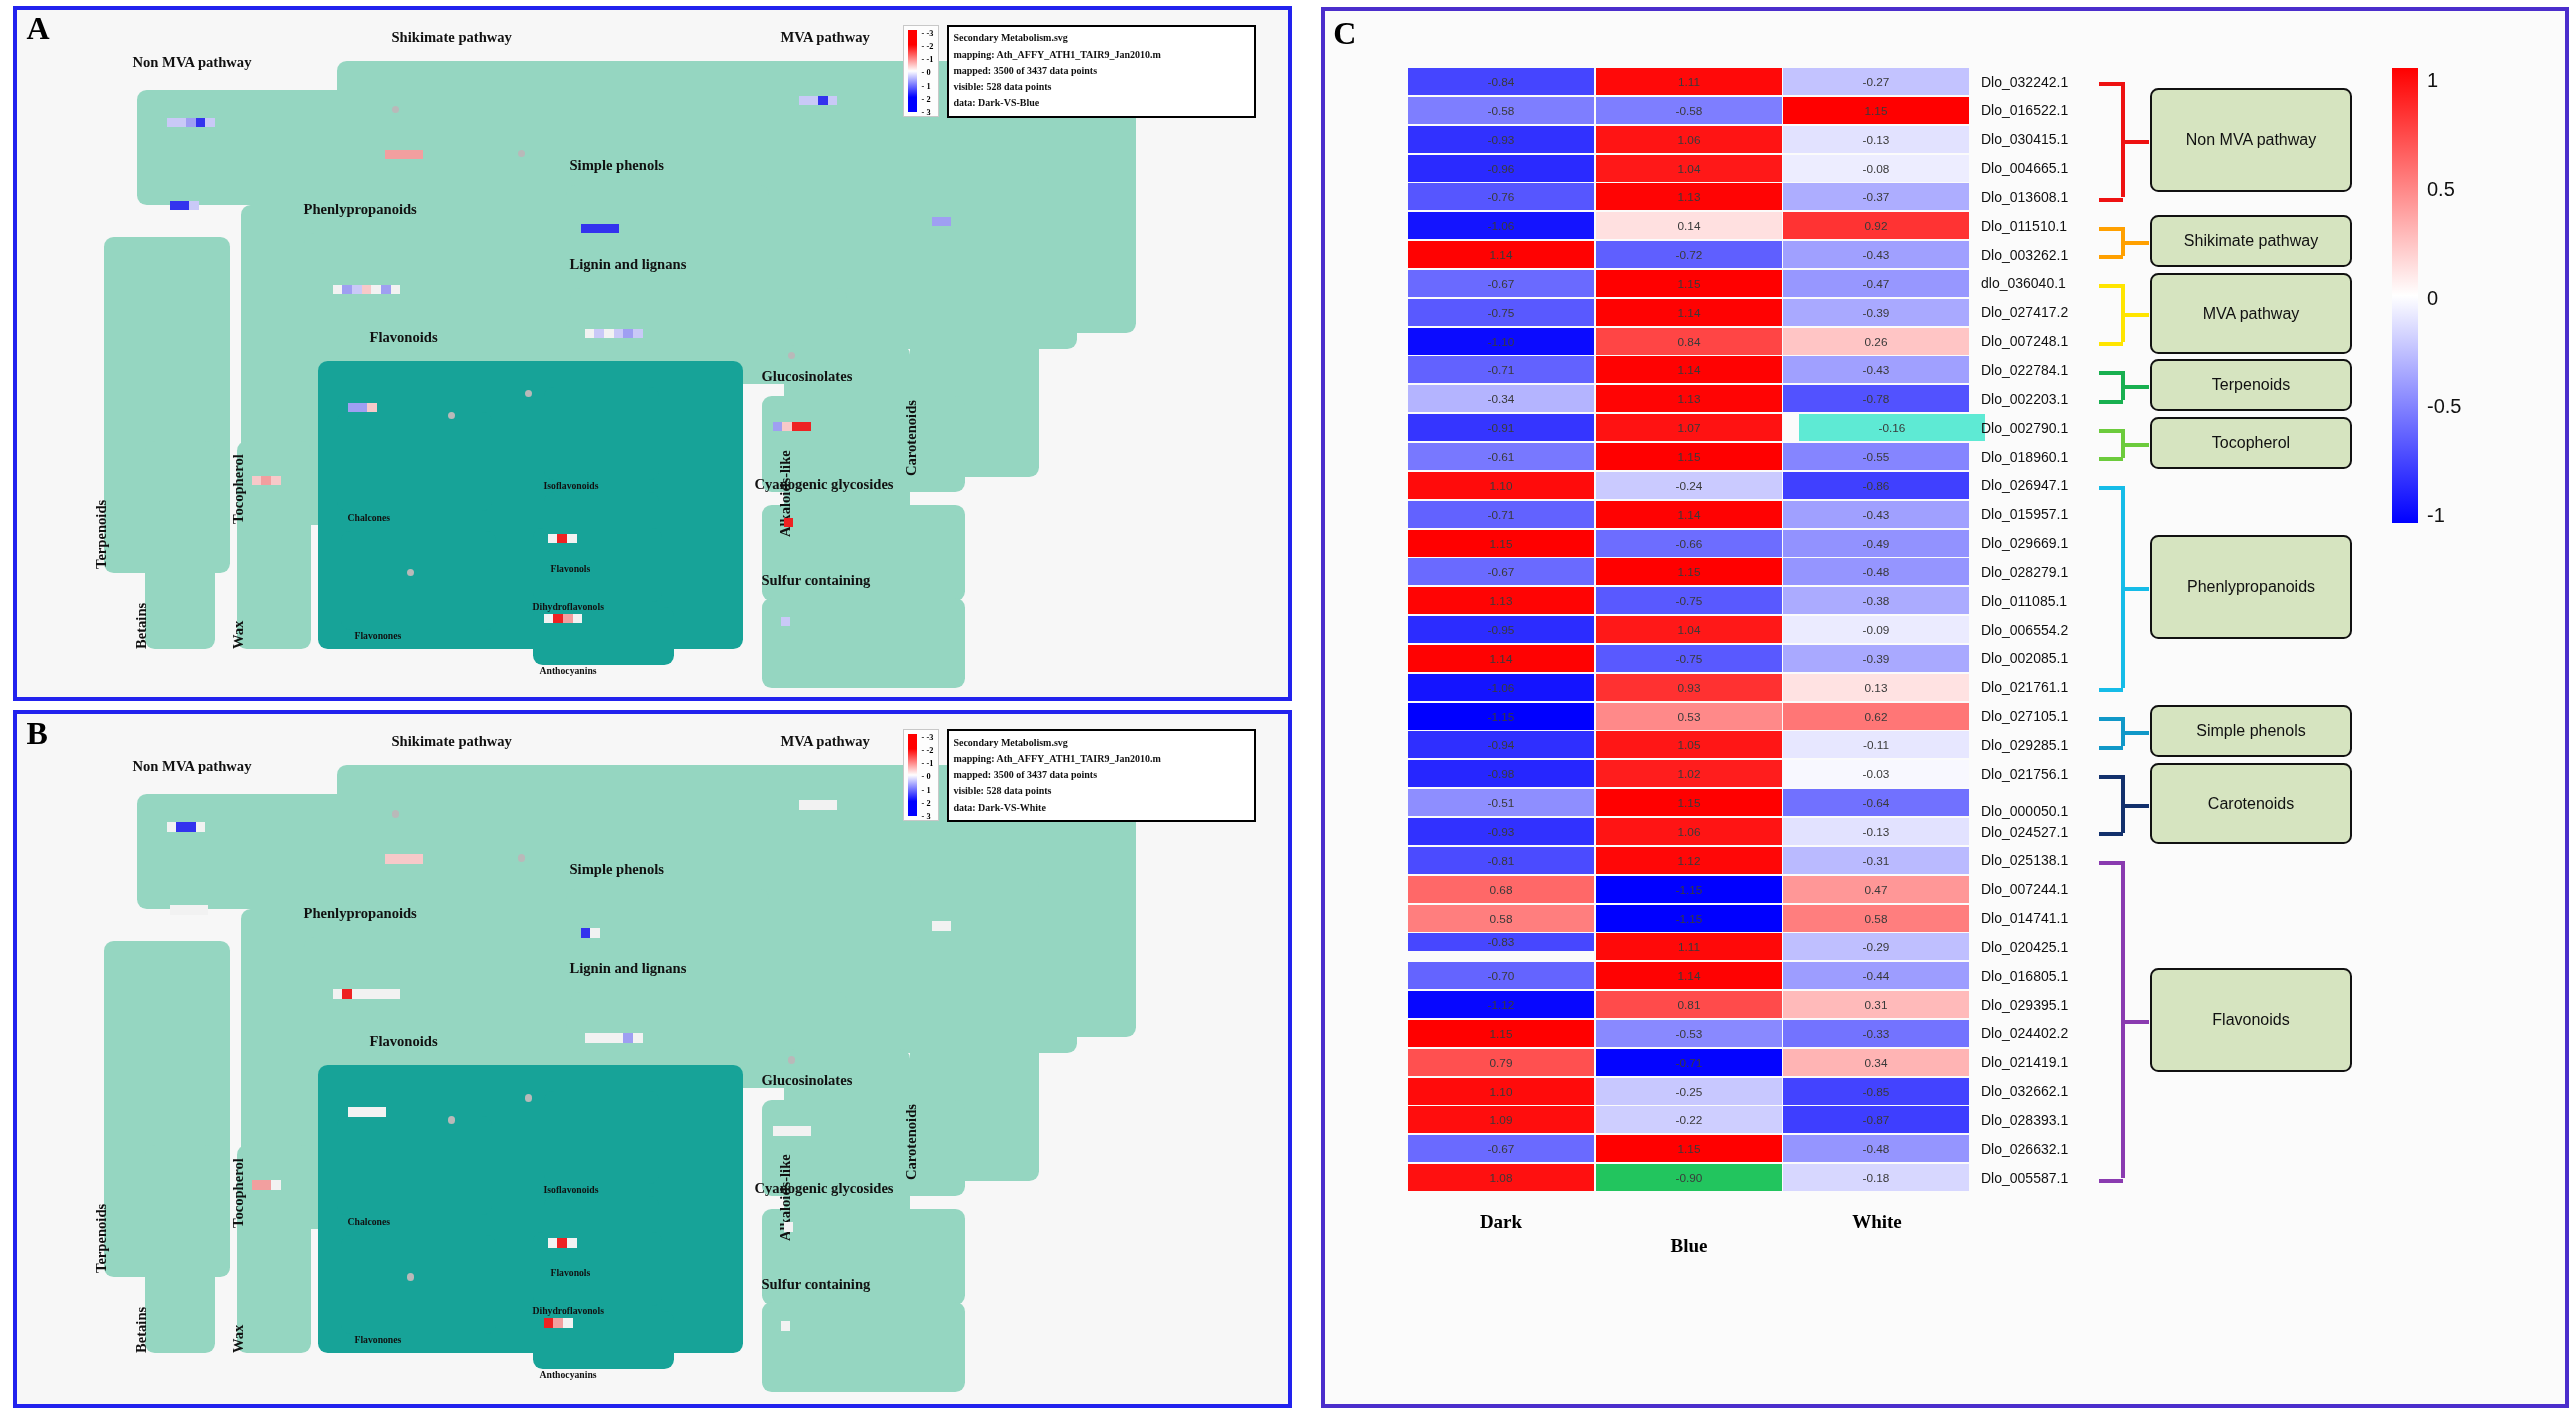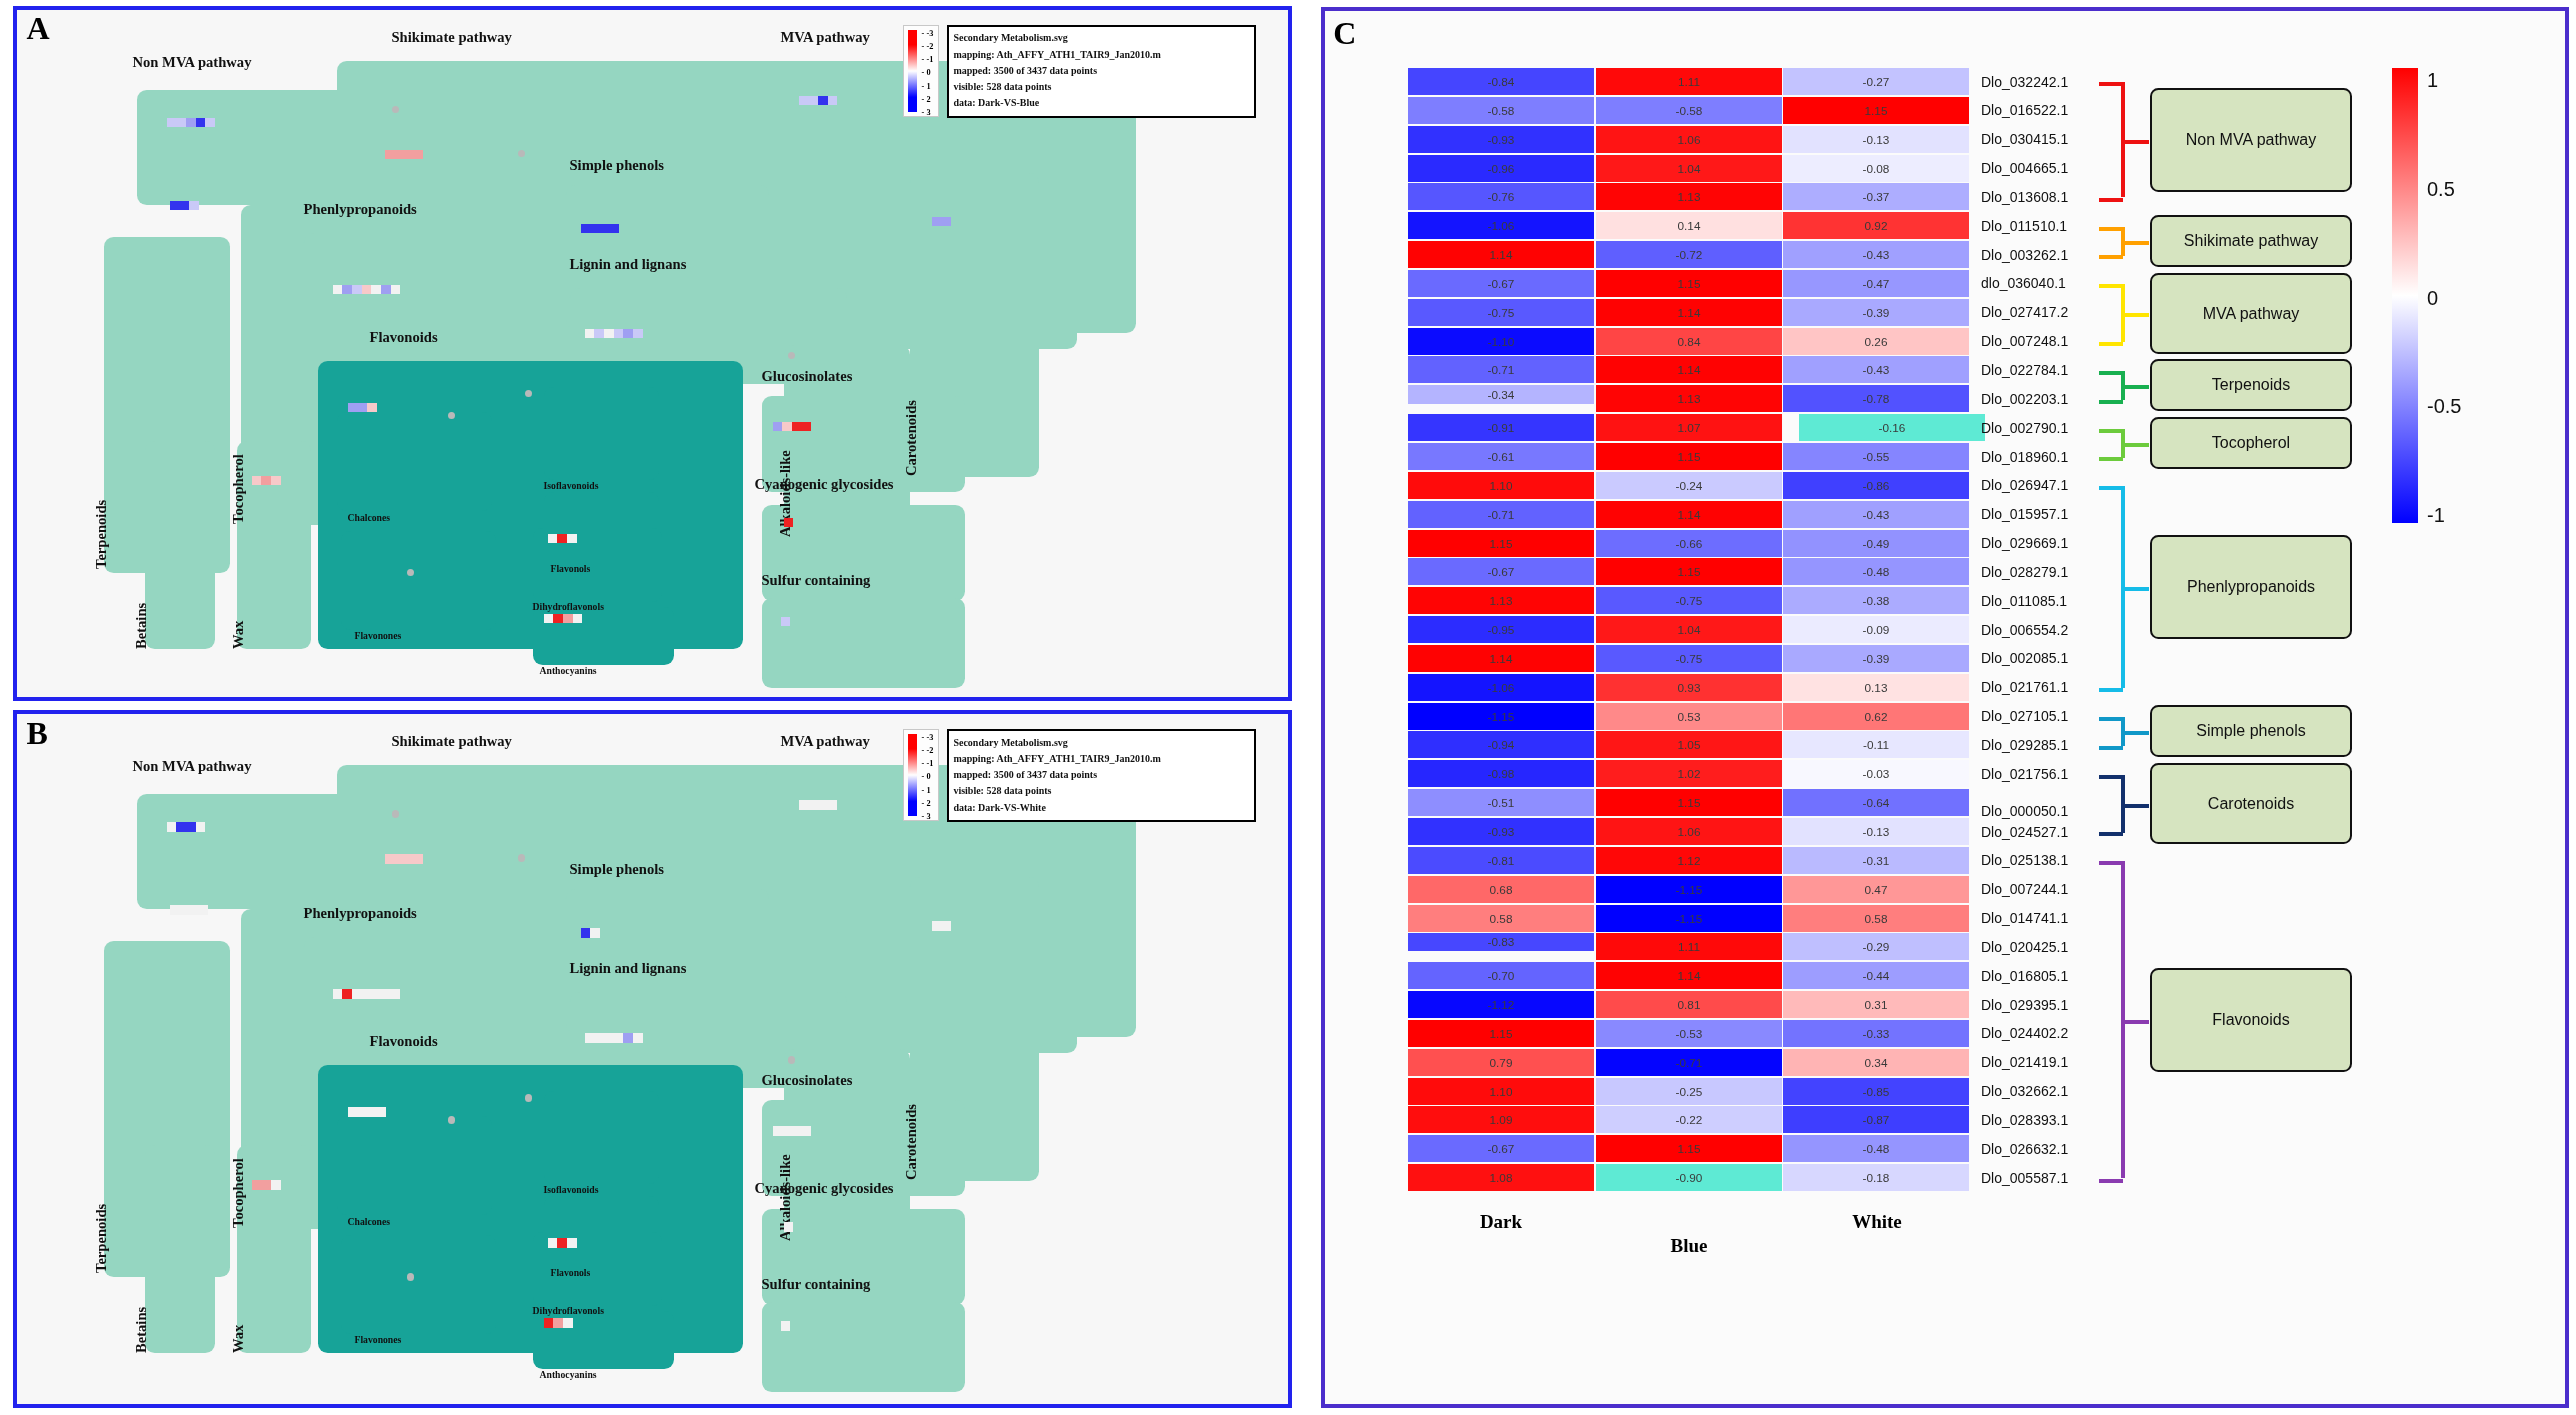--- a/index.html
+++ b/index.html
@@ -429,21 +429,21 @@
       <div class="hcell" style="left: 375px; top: 202px; width: 186px; height: 27px; background: rgb(151, 151, 255);">-0.47</div>
       <div class="hcell" style="left: 0px; top: 231px; width: 186px; height: 27px; background: rgb(89, 89, 255);">-0.75</div>
       <div class="hcell" style="left: 188px; top: 231px; width: 186px; height: 27px; background: rgb(255, 2, 2);">1.14</div>
       <div class="hcell" style="left: 375px; top: 231px; width: 186px; height: 27px; background: rgb(169, 169, 255);">-0.39</div>
       <div class="hcell" style="left: 0px; top: 260px; width: 186px; height: 27px; background: rgb(11, 11, 255);">-1.10</div>
       <div class="hcell" style="left: 188px; top: 260px; width: 186px; height: 27px; background: rgb(255, 69, 69);">0.84</div>
       <div class="hcell" style="left: 375px; top: 260px; width: 186px; height: 27px; background: rgb(255, 197, 197);">0.26</div>
       <div class="hcell" style="left: 0px; top: 288px; width: 186px; height: 27px; background: rgb(98, 98, 255);">-0.71</div>
       <div class="hcell" style="left: 188px; top: 288px; width: 186px; height: 27px; background: rgb(255, 2, 2);">1.14</div>
       <div class="hcell" style="left: 375px; top: 288px; width: 186px; height: 27px; background: rgb(160, 160, 255);">-0.43</div>
-      <div class="hcell" style="left: 0px; top: 317px; width: 186px; height: 19px; background: rgb(180, 180, 255);">-0.34</div>
+      <div class="hcell" style="left: 0px; top: 317px; width: 186px; height: 27px; background: rgb(180, 180, 255);">-0.34</div>
       <div class="hcell" style="left: 188px; top: 317px; width: 186px; height: 27px; background: rgb(255, 4, 4);">1.13</div>
       <div class="hcell" style="left: 375px; top: 317px; width: 186px; height: 27px; background: rgb(82, 82, 255);">-0.78</div>
       <div class="hcell" style="left: 0px; top: 346px; width: 186px; height: 27px; background: rgb(53, 53, 255);">-0.91</div>
       <div class="hcell" style="left: 188px; top: 346px; width: 186px; height: 27px; background: rgb(255, 18, 18);">1.07</div>
       <div class="hcell" style="left: 391px; top: 346px; width: 186px; height: 27px; background: #5eead4;">-0.16</div>
       <div class="hcell" style="left: 0px; top: 375px; width: 186px; height: 27px; background: rgb(120, 120, 255);">-0.61</div>
       <div class="hcell" style="left: 188px; top: 375px; width: 186px; height: 27px; background: rgb(255, 0, 0);">1.15</div>
       <div class="hcell" style="left: 375px; top: 375px; width: 186px; height: 27px; background: rgb(133, 133, 255);">-0.55</div>
       <div class="hcell" style="left: 0px; top: 404px; width: 186px; height: 27px; background: rgb(255, 11, 11);">1.10</div>
       <div class="hcell" style="left: 188px; top: 404px; width: 186px; height: 27px; background: rgb(202, 202, 255);">-0.24</div>
@@ -511,21 +511,21 @@
       <div class="hcell" style="left: 0px; top: 1010px; width: 186px; height: 27px; background: rgb(255, 11, 11);">1.10</div>
       <div class="hcell" style="left: 188px; top: 1010px; width: 186px; height: 27px; background: rgb(200, 200, 255);">-0.25</div>
       <div class="hcell" style="left: 375px; top: 1010px; width: 186px; height: 27px; background: rgb(67, 67, 255);">-0.85</div>
       <div class="hcell" style="left: 0px; top: 1038px; width: 186px; height: 27px; background: rgb(255, 13, 13);">1.09</div>
       <div class="hcell" style="left: 188px; top: 1038px; width: 186px; height: 27px; background: rgb(206, 206, 255);">-0.22</div>
       <div class="hcell" style="left: 375px; top: 1038px; width: 186px; height: 27px; background: rgb(62, 62, 255);">-0.87</div>
       <div class="hcell" style="left: 0px; top: 1067px; width: 186px; height: 27px; background: rgb(106, 106, 255);">-0.67</div>
       <div class="hcell" style="left: 188px; top: 1067px; width: 186px; height: 27px; background: rgb(255, 0, 0);">1.15</div>
       <div class="hcell" style="left: 375px; top: 1067px; width: 186px; height: 27px; background: rgb(149, 149, 255);">-0.48</div>
       <div class="hcell" style="left: 0px; top: 1096px; width: 186px; height: 27px; background: rgb(255, 16, 16);">1.08</div>
-      <div class="hcell" style="left: 188px; top: 1096px; width: 186px; height: 27px; background: #5eead4;">-0.90</div>
+      <div class="hcell" style="left: 188px; top: 1096px; width: 186px; height: 27px; background: #22c55e;">-0.90</div>
       <div class="hcell" style="left: 375px; top: 1096px; width: 186px; height: 27px; background: rgb(215, 215, 255);">-0.18</div>
     </div>
   <div id="heat-labels">
       <div class="hlabel" style="left: 656px; top: 63px;">Dlo_032242.1</div>
       <div class="hlabel" style="left: 656px; top: 91px;">Dlo_016522.1</div>
       <div class="hlabel" style="left: 656px; top: 120px;">Dlo_030415.1</div>
       <div class="hlabel" style="left: 656px; top: 149px;">Dlo_004665.1</div>
       <div class="hlabel" style="left: 656px; top: 178px;">Dlo_013608.1</div>
       <div class="hlabel" style="left: 656px; top: 207px;">Dlo_011510.1</div>
       <div class="hlabel" style="left: 656px; top: 236px;">Dlo_003262.1</div>

